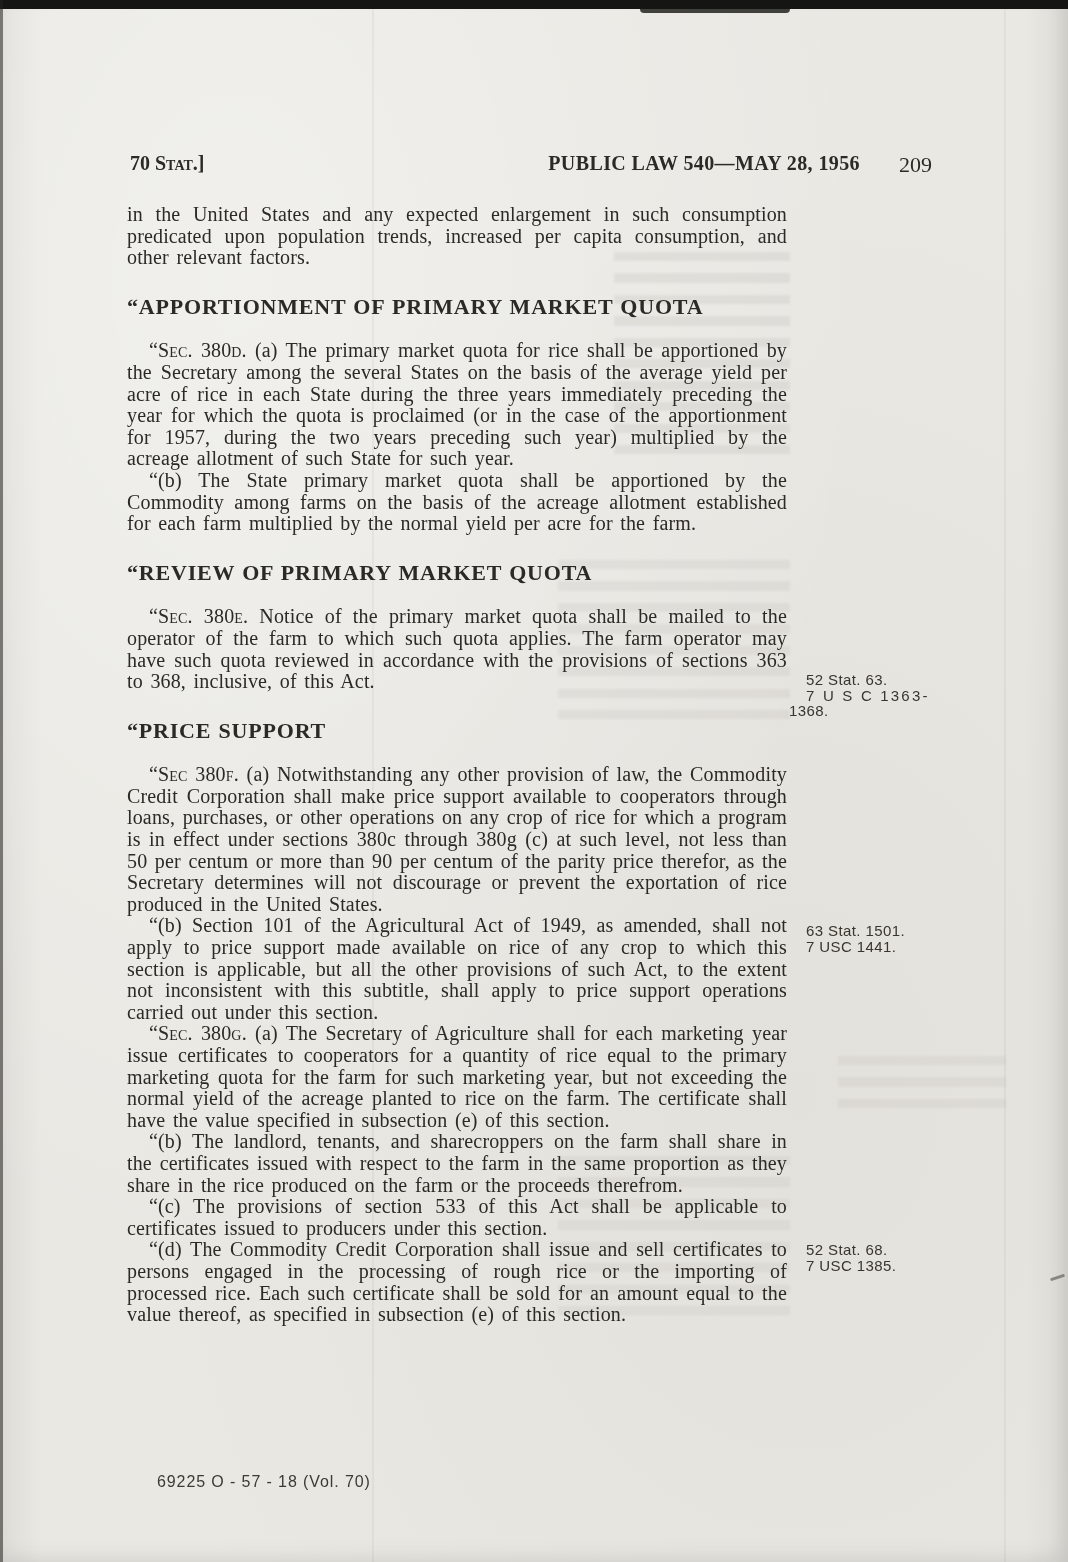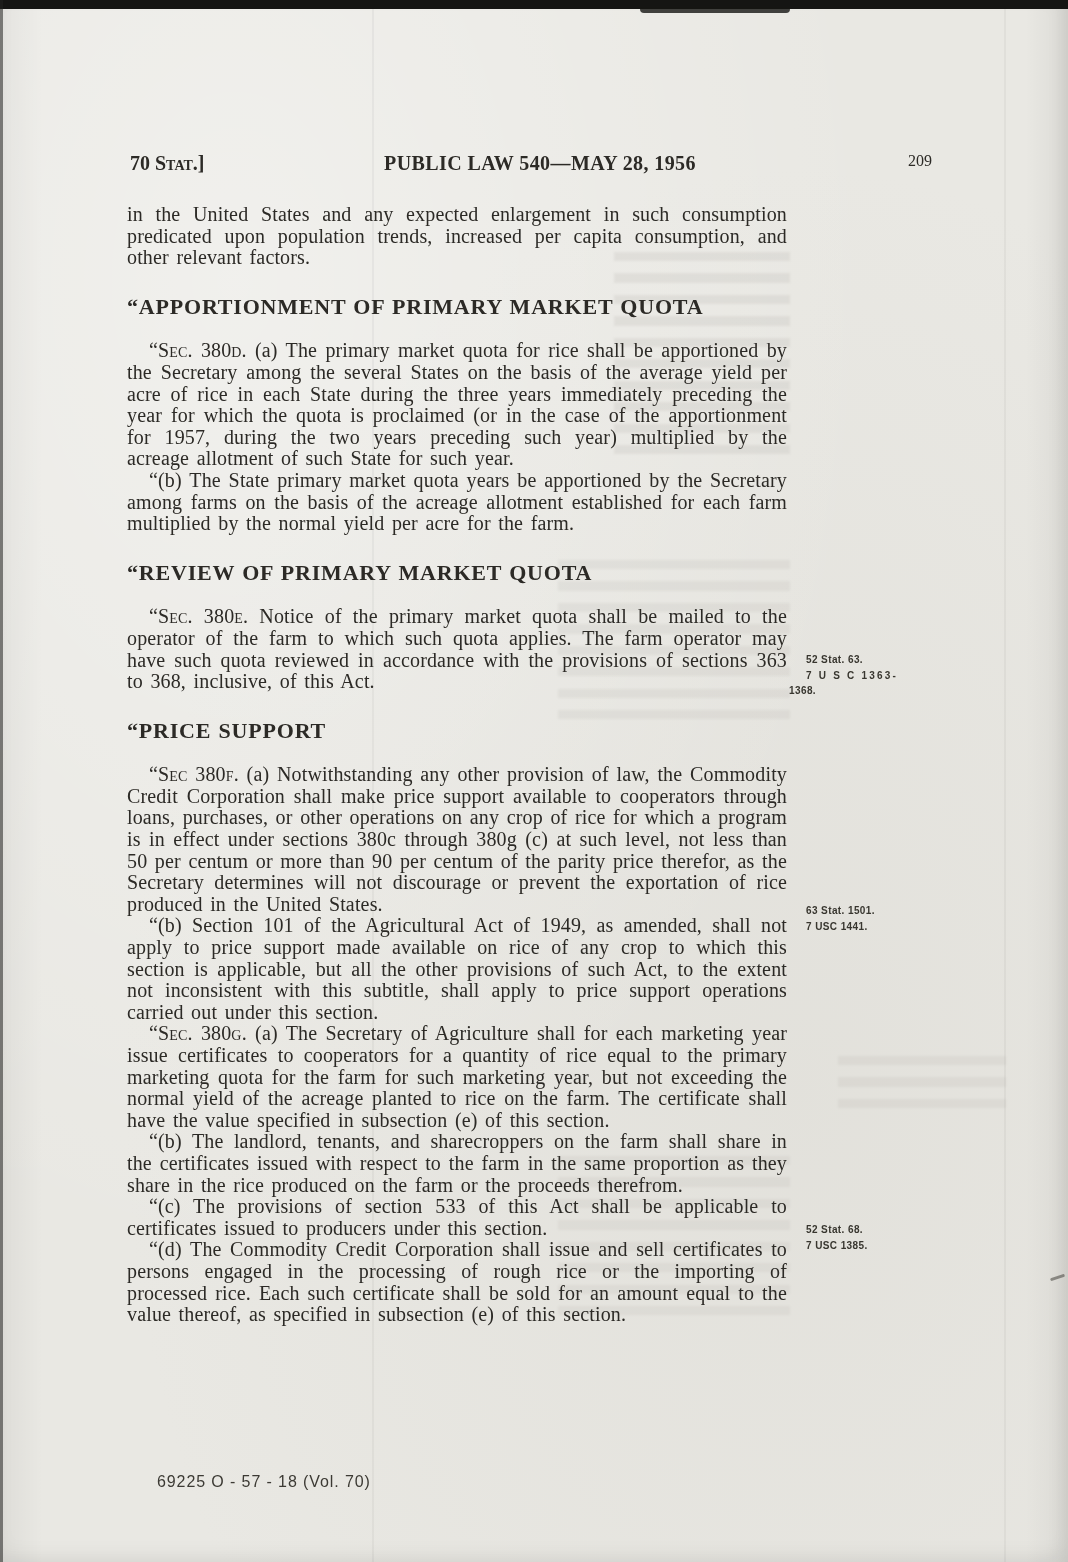--- a/index.html
+++ b/index.html
@@ -20,22 +20,22 @@
   }
   .scan-edge-top { position:absolute; top:0; left:0; width:100%; height:9px; background:#151513; }
   .scan-edge-top-bump { position:absolute; top:7px; left:640px; width:150px; height:6px; background:rgba(21,21,19,0.8); border-radius:0 0 4px 4px; }
   .scan-edge-left { position:absolute; top:0; left:0; width:3px; height:100%; background:rgba(35,35,33,0.55); }
   .fold-line { position:absolute; top:9px; bottom:0; width:2px; background:rgba(60,58,52,0.05); }
 
   
   .header { position:absolute; left:130px; top:150px; width:808px; height:30px; }
   .stat-label { position:absolute; left:0; top:2px; font-weight:bold; font-size:20px; }
   .stat-label .sc, .sec-lead { font-variant:small-caps; }
-  .header-title { position:absolute; left:90px; width:640px; top:2px; text-align:center; font-weight:bold; font-size:20px; letter-spacing:0.4px; }
-  .page-number { position:absolute; right:6px; top:2px; font-size:16px; }
+  .header-title { position:absolute; left:90px; width:640px; top:2px; text-align:right; font-weight:bold; font-size:20px; letter-spacing:0.4px; }
+  .page-number { position:absolute; right:6px; top:2px; font-size:22px; }
 
   
   .column {
     position:absolute; left:127px; top:204px; width:660px;
     font-size:20px; line-height:21.6px;
     text-align:justify; text-justify:inter-word;
     word-spacing:2.4px; letter-spacing:0.15px;font-family:Liberation Serif, serif;
   }
   .column p { margin:0; }
   .para-indent { text-indent:22px; }
@@ -44,22 +44,22 @@
     font-size:22px; font-weight:600; letter-spacing:0.8px;
     margin:27px 0 23px 0 !important;
     word-spacing:1px;
   }
   .xhead-big-gap { margin-bottom:40px !important; }
 
   
   .margin-note {
     position:absolute; left:806px; width:170px;
     font-family:"Liberation Sans", sans-serif;
-    font-weight:bold; font-size:10px; line-height:15.5px;
-    color:#38362f; letter-spacing:0.4px;
+    font-weight:normal; font-size:15px; line-height:15.5px;
+    color:#38362f; letter-spacing:0.4px;margin-top:20px;
   }
   .margin-note .spread { letter-spacing:2.2px; }
   .margin-note .outdent { margin-left:-17px; }
   .mn-review { top:652px; }
   .mn-price  { top:903px; }
   .mn-cert   { top:1222px; }
 
   
   .footer {
     position:absolute; left:157px; top:1473px;
@@ -104,21 +104,21 @@
   </div>
 
   <div class="column">
 
     <p>in the United States and any expected enlargement in such consumption predicated upon population trends, increased per capita consumption, and other relevant factors.</p>
 
     <p class="xhead">“APPORTIONMENT OF PRIMARY MARKET QUOTA</p>
 
     <p class="para-indent"><span class="sec-lead">“Sec. 380d.</span> <span>(a) The primary market quota for rice shall be apportioned by the Secretary among the several States on the basis of the average yield per acre of rice in each State during the three years immediately preceding the year for which the quota is proclaimed (or in the case of the apportionment for 1957, during the two years preceding such year) multiplied by the acreage allotment of such State for such year.</span></p>
 
-    <p class="para-indent"><span>“(b)</span> <span>The State primary market quota years be apportioned by the Secretary among farms on the basis of the acreage allotment established for each farm multiplied by the normal yield per acre for the farm.</span></p>
+    <p class="para-indent"><span>“(b)</span> <span>The State primary market quota shall be apportioned by the Commodity among farms on the basis of the acreage allotment established for each farm multiplied by the normal yield per acre for the farm.</span></p>
 
     <p class="xhead">“REVIEW OF PRIMARY MARKET QUOTA</p>
 
     <p class="para-indent"><span class="sec-lead">“Sec. 380e.</span> <span>Notice of the primary market quota shall be mailed to the operator of the farm to which such quota applies. The farm operator may have such quota reviewed in accordance with the provisions of sections 363 to 368, inclusive, of this Act.</span></p>
 
     <p class="xhead">“PRICE SUPPORT</p>
 
     <p class="para-indent"><span class="sec-lead">“Sec 380f.</span> <span>(a) Notwithstanding any other provision of law, the Commodity Credit Corporation shall make price support available to cooperators through loans, purchases, or other operations on any crop of rice for which a program is in effect under sections 380c through 380g (c) at such level, not less than 50 per centum or more than 90 per centum of the parity price therefor, as the Secretary determines will not discourage or prevent the exportation of rice produced in the United States.</span></p>
 
     <p class="para-indent"><span>“(b)</span> <span>Section 101 of the Agricultural Act of 1949, as amended, shall not apply to price support made available on rice of any crop to which this section is applicable, but all the other provisions of such Act, to the extent not inconsistent with this subtitle, shall apply to price support operations carried out under this section.</span></p>

